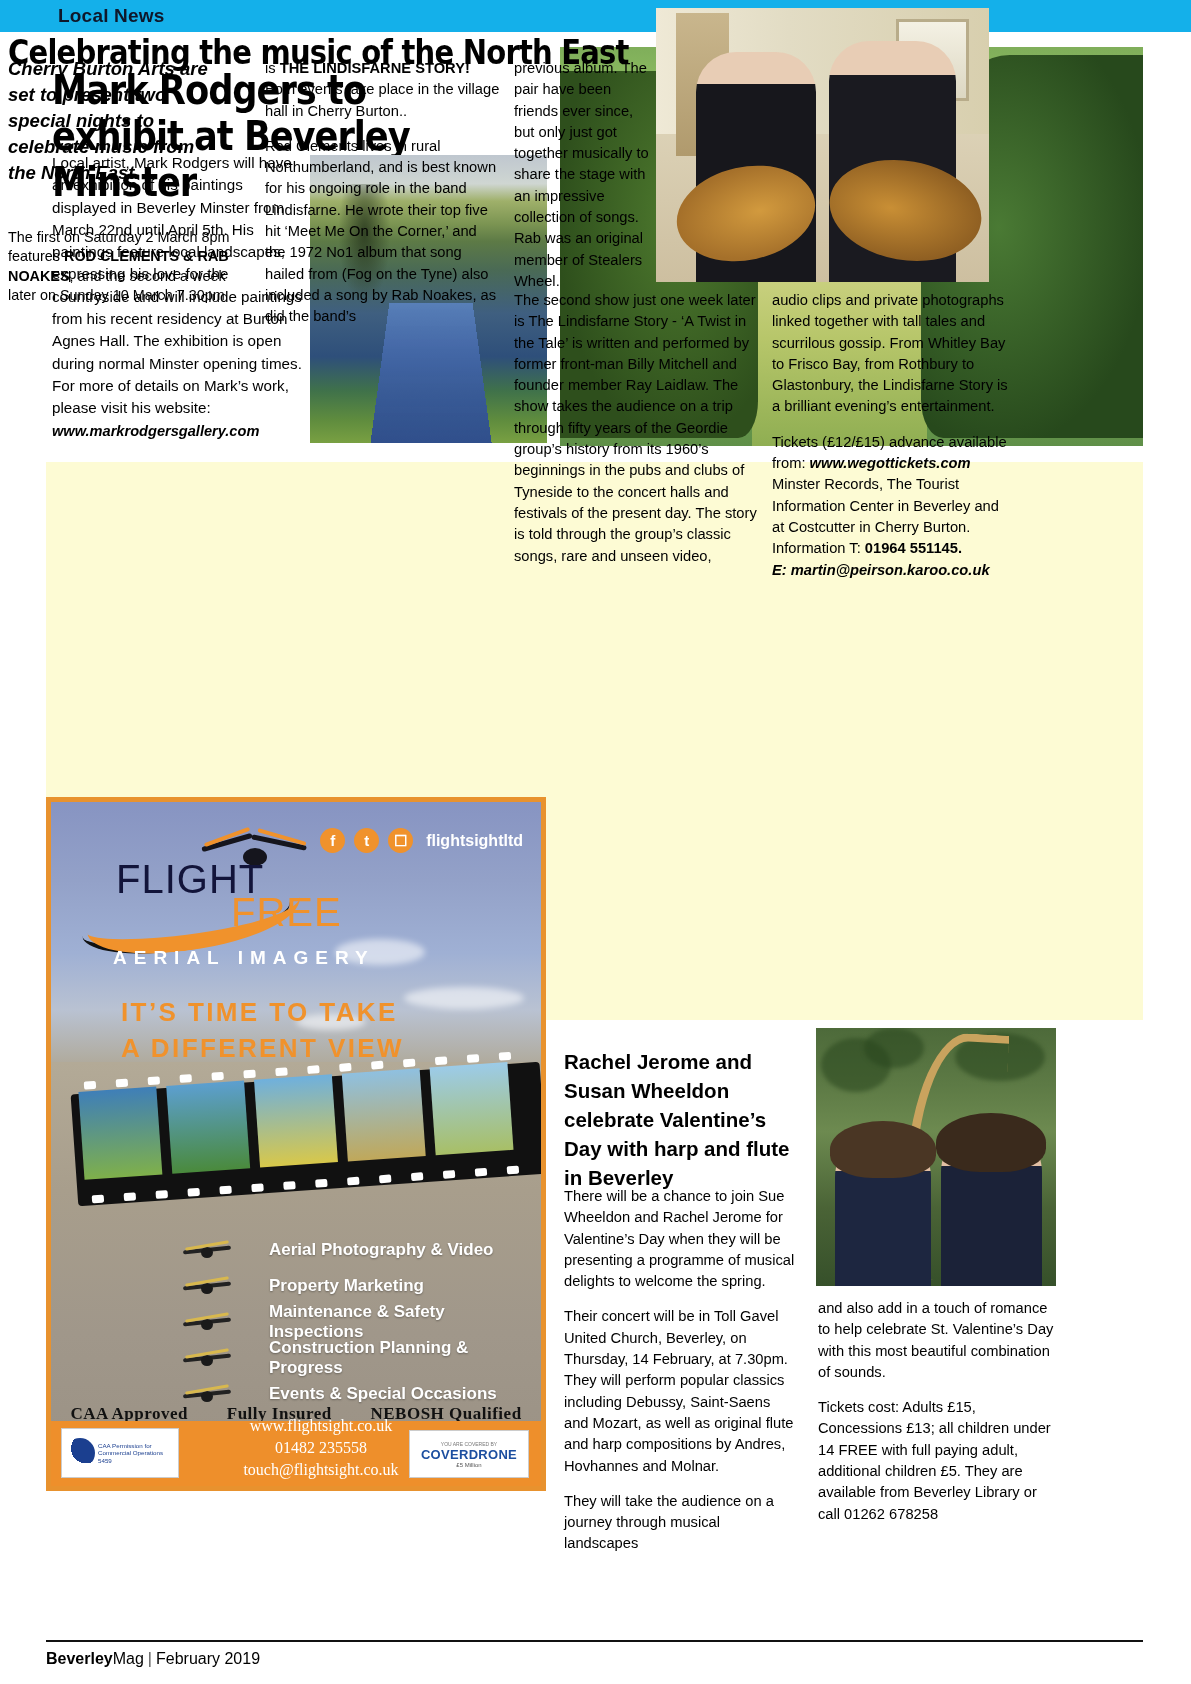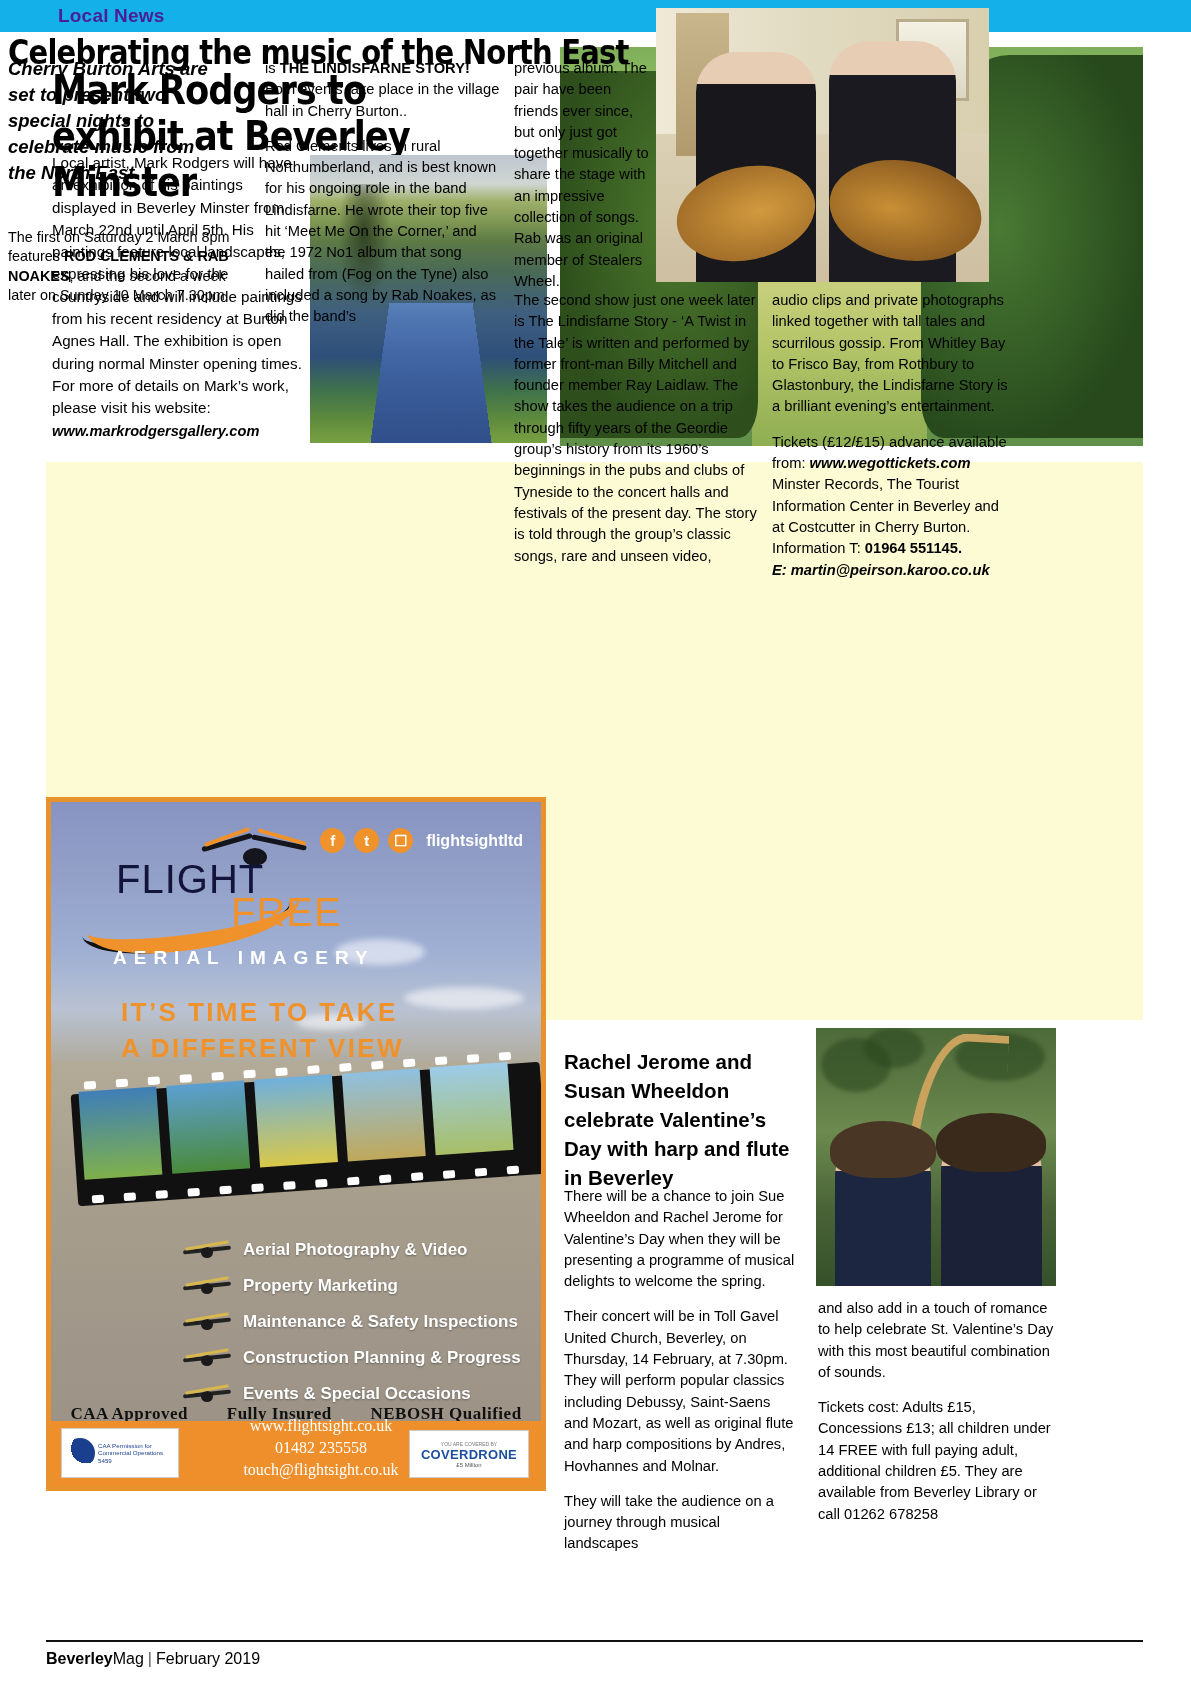--- a/index.html
+++ b/index.html
@@ -13,21 +13,21 @@
     overflow:hidden;
   }
 
   
   .topbar {
     position:absolute; left:0; top:0; width:1191px; height:32px;
     background:#14b0ea;
   }
   .topbar .label {
     position:absolute; left:58px; top:5px;
-    font-size:19px; font-weight:bold; color:#4c1d95;
+    font-size:19px; font-weight:bold; color:#0f172a;
     letter-spacing:.2px;
   }
 
   
   .a1-title {
     position:absolute; left:52px; top:40px; width:520px;
     font-family:"DejaVu Sans", sans-serif;
     font-weight:bold;
     font-size:41px; line-height:46px;
     letter-spacing:-1.2px;
@@ -181,21 +181,21 @@
     font-size:26px;line-height:36px;font-weight:bold;color:#f0922c;letter-spacing:2.4px;}
 
   .filmstrip{position:absolute;left:25px;top:262px;width:470px;height:200px;
     transform:rotate(-4deg);}
   .fs-row{position:absolute;left:0;top:14px;width:100%;height:112px;background:#111;
     border-radius:4px;}
   .fs-cell{position:absolute;top:12px;width:78px;height:88px;}
   .fs-hole{position:absolute;width:12px;height:8px;background:#fff;border-radius:2px;}
 
   .bullets{position:absolute;left:128px;top:430px;width:360px;}
-  .bullet{display:flex;align-items:center;height:35px;margin-bottom:1px;}
+  .bullet{display:flex;align-items:center;height:35px;margin-bottom:1px;gap:26px;}
   .bullet .bdrone{width:56px;height:22px;position:relative;flex:none;margin-right:8px;}
   .bullet .bdrone:before{content:"";position:absolute;left:4px;top:9px;width:48px;height:4px;
     background:#222;border-radius:3px;transform:rotate(-6deg);}
   .bullet .bdrone:after{content:"";position:absolute;left:6px;top:5px;width:44px;height:3px;
     background:#d8b84e;border-radius:3px;transform:rotate(-10deg);}
   .bullet .bdot{position:absolute;left:22px;top:8px;width:12px;height:11px;background:#1a1a1a;border-radius:50%;}
   .bullet .btxt{font-size:17px;font-weight:bold;color:#fff;text-shadow:0 1px 2px rgba(0,0,0,.35);}
 
   .ad-quals{position:absolute;left:0;top:602px;width:100%;
     display:flex;justify-content:space-around;align-items:center;

